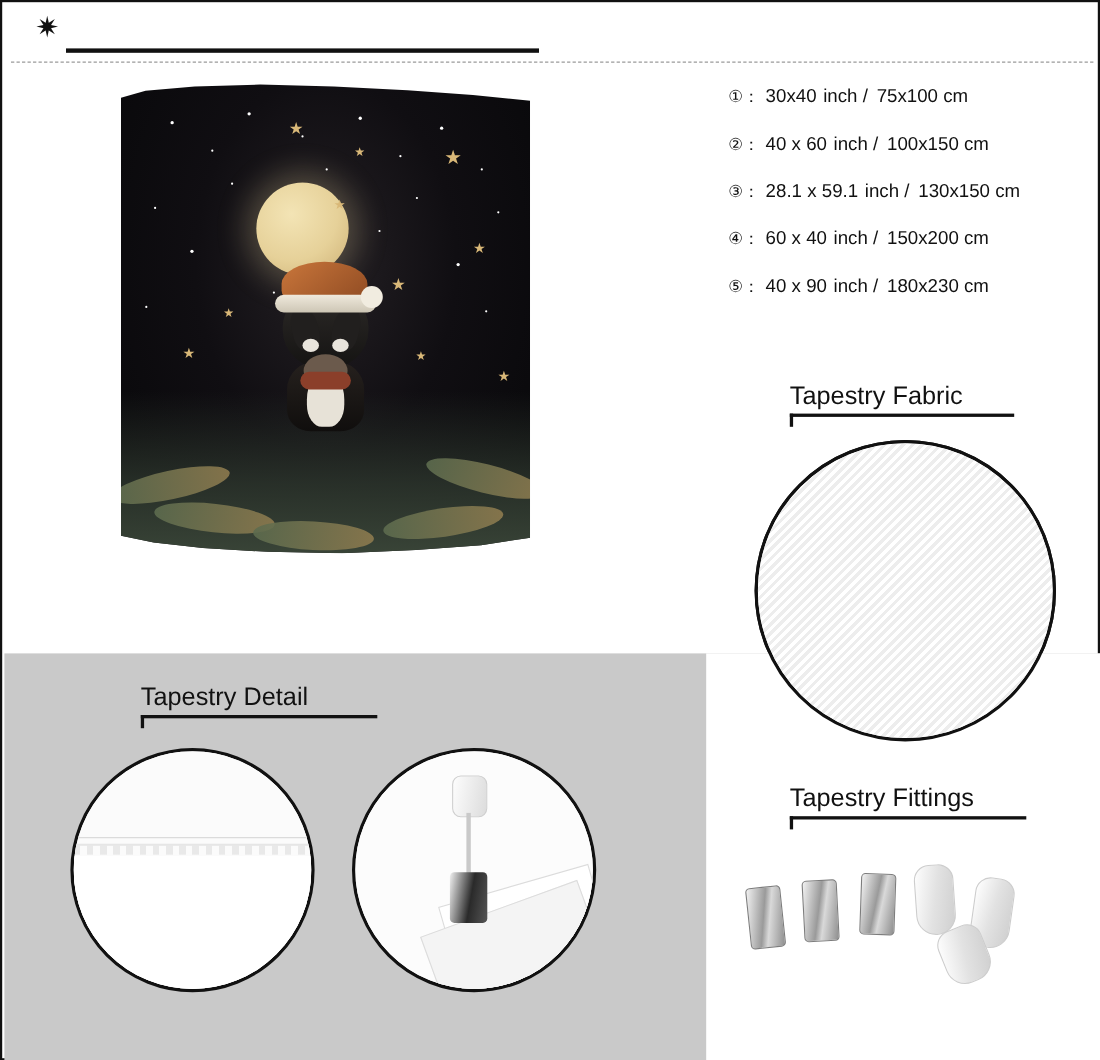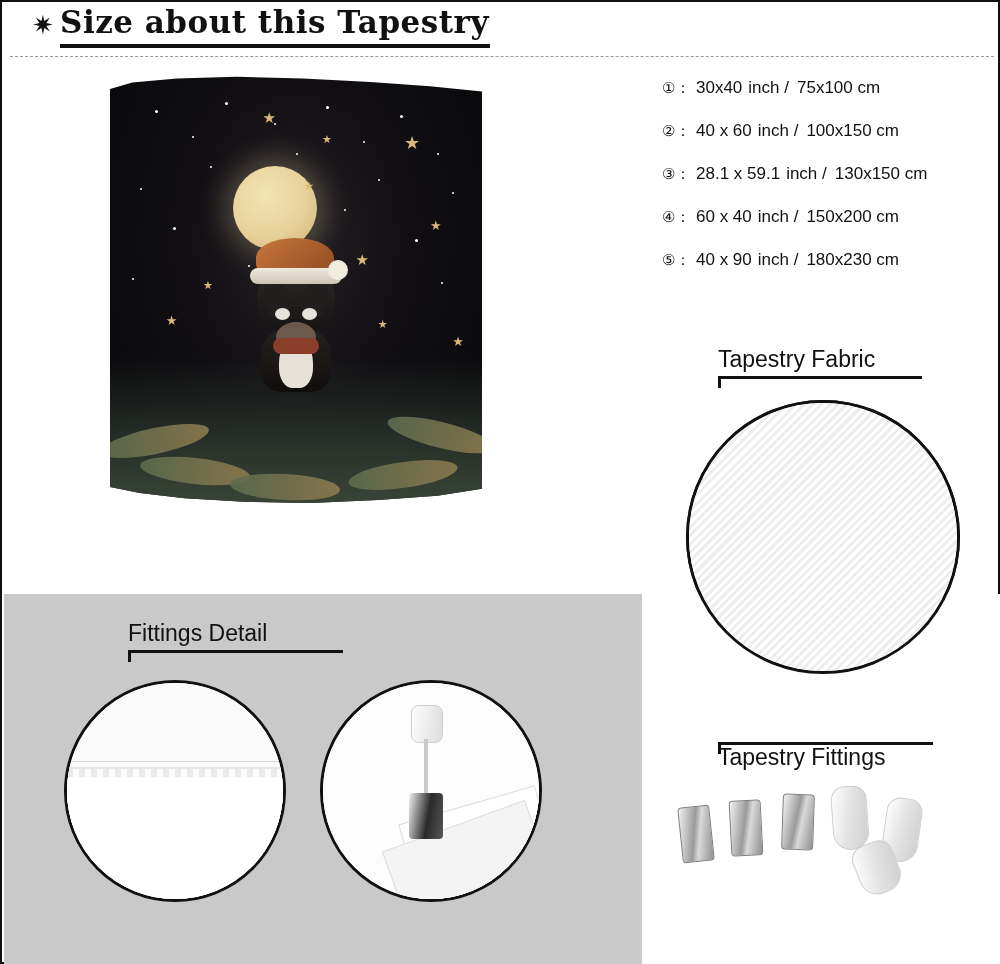--- a/index.html
+++ b/index.html
@@ -85,21 +85,20 @@
   .fit-hook{position:absolute;width:34px;height:62px;border-radius:14px 14px 18px 18px;
     background:linear-gradient(100deg,#ffffff,#e2e2e2 50%,#cfcfcf);border:1px solid #cdcdcd;}
 </style>
 </head>
 <body>
 
 <div class="page">
 
   <div class="header">
     <div class="hdr-star">✷</div>
-    <div class="hdr-title">Size about this Tapestry</div>
     <div class="hdr-underline"></div>
   </div>
   <div class="hdr-rule"></div>
 
   <div class="tap-wrap">
     <div class="tap-img">
       <div class="moon"></div>
 
       <div class="star" style="left:12%;top:8%;width:3px;height:3px;"></div>
       <div class="star" style="left:22%;top:14%;width:2px;height:2px;"></div>
@@ -200,21 +199,21 @@
     <div class="fabric-tex"></div>
   </div>
 
   <div class="gray-panel"></div>
   <div class="white-right"></div>
 
   <div class="circ" style="left:684px;top:398px;width:268px;height:268px;">
     <div class="fabric-tex"></div>
   </div>
 
-  <div class="sec-title" style="left:126px;top:618px;">Fittings Detail</div>
+  <div class="sec-title" style="left:126px;top:618px;">Tapestry Detail</div>
   <div class="sec-underline" style="left:126px;top:648px;width:215px;"></div>
   <div class="sec-tick" style="left:126px;top:648px;"></div>
 
   <div class="circ" style="left:62px;top:678px;width:216px;height:216px;">
     <div style="position:absolute;inset:0;background:#fbfbfb;"></div>
     <div class="hem-line" style="top:78px;"></div>
     <div class="hem-line" style="top:84px;border-top:2px solid #e6e6e6;"></div>
     <div style="position:absolute;left:0;top:86px;width:100%;height:8px;
          background:repeating-linear-gradient(90deg,#e9e9e9 0 6px,#fbfbfb 6px 12px);"></div>
     <div style="position:absolute;left:0;top:95px;width:100%;height:121px;background:#fff;"></div>
@@ -224,21 +223,21 @@
     <div style="position:absolute;inset:0;background:#fcfcfc;"></div>
     <div class="sheet" style="left:86px;top:120px;width:140px;height:96px;transform:rotate(-16deg);"></div>
     <div class="sheet" style="left:70px;top:140px;width:150px;height:90px;transform:rotate(-20deg);background:#f4f4f4;"></div>
     <div class="clip-vis" style="left:88px;top:22px;width:30px;height:36px;border-radius:8px;
          background:linear-gradient(100deg,#fdfdfd,#dcdcdc);border:1px solid #cfcfcf;"></div>
     <div class="clip-vis" style="left:101px;top:56px;width:4px;height:58px;background:#c9c9c9;"></div>
     <div class="clip-vis" style="left:86px;top:110px;width:34px;height:46px;border-radius:4px;
          background:linear-gradient(100deg,#f0f0f0,#2a2a2a 55%,#555);"></div>
   </div>
 
-  <div class="sec-title" style="left:716px;top:742px;text-align:center;">Tapestry Fittings</div>
+  <div class="sec-title" style="left:716px;top:710px;text-align:center;">Tapestry Fittings</div>
   <div class="sec-underline" style="left:716px;top:740px;width:215px;"></div>
   <div class="sec-tick" style="left:716px;top:740px;"></div>
 
   <div style="position:absolute;left:676px;top:778px;width:300px;height:120px;">
     <div class="fit-clip" style="left:2px;top:26px;transform:rotate(-6deg);"></div>
     <div class="fit-clip" style="left:52px;top:20px;transform:rotate(-3deg);"></div>
     <div class="fit-clip" style="left:104px;top:14px;transform:rotate(2deg);"></div>
     <div class="fit-hook" style="left:154px;top:6px;transform:rotate(-4deg);"></div>
     <div class="fit-hook" style="left:206px;top:18px;transform:rotate(8deg);"></div>
     <div class="fit-hook" style="left:178px;top:62px;transform:rotate(-22deg);width:40px;height:50px;"></div>

